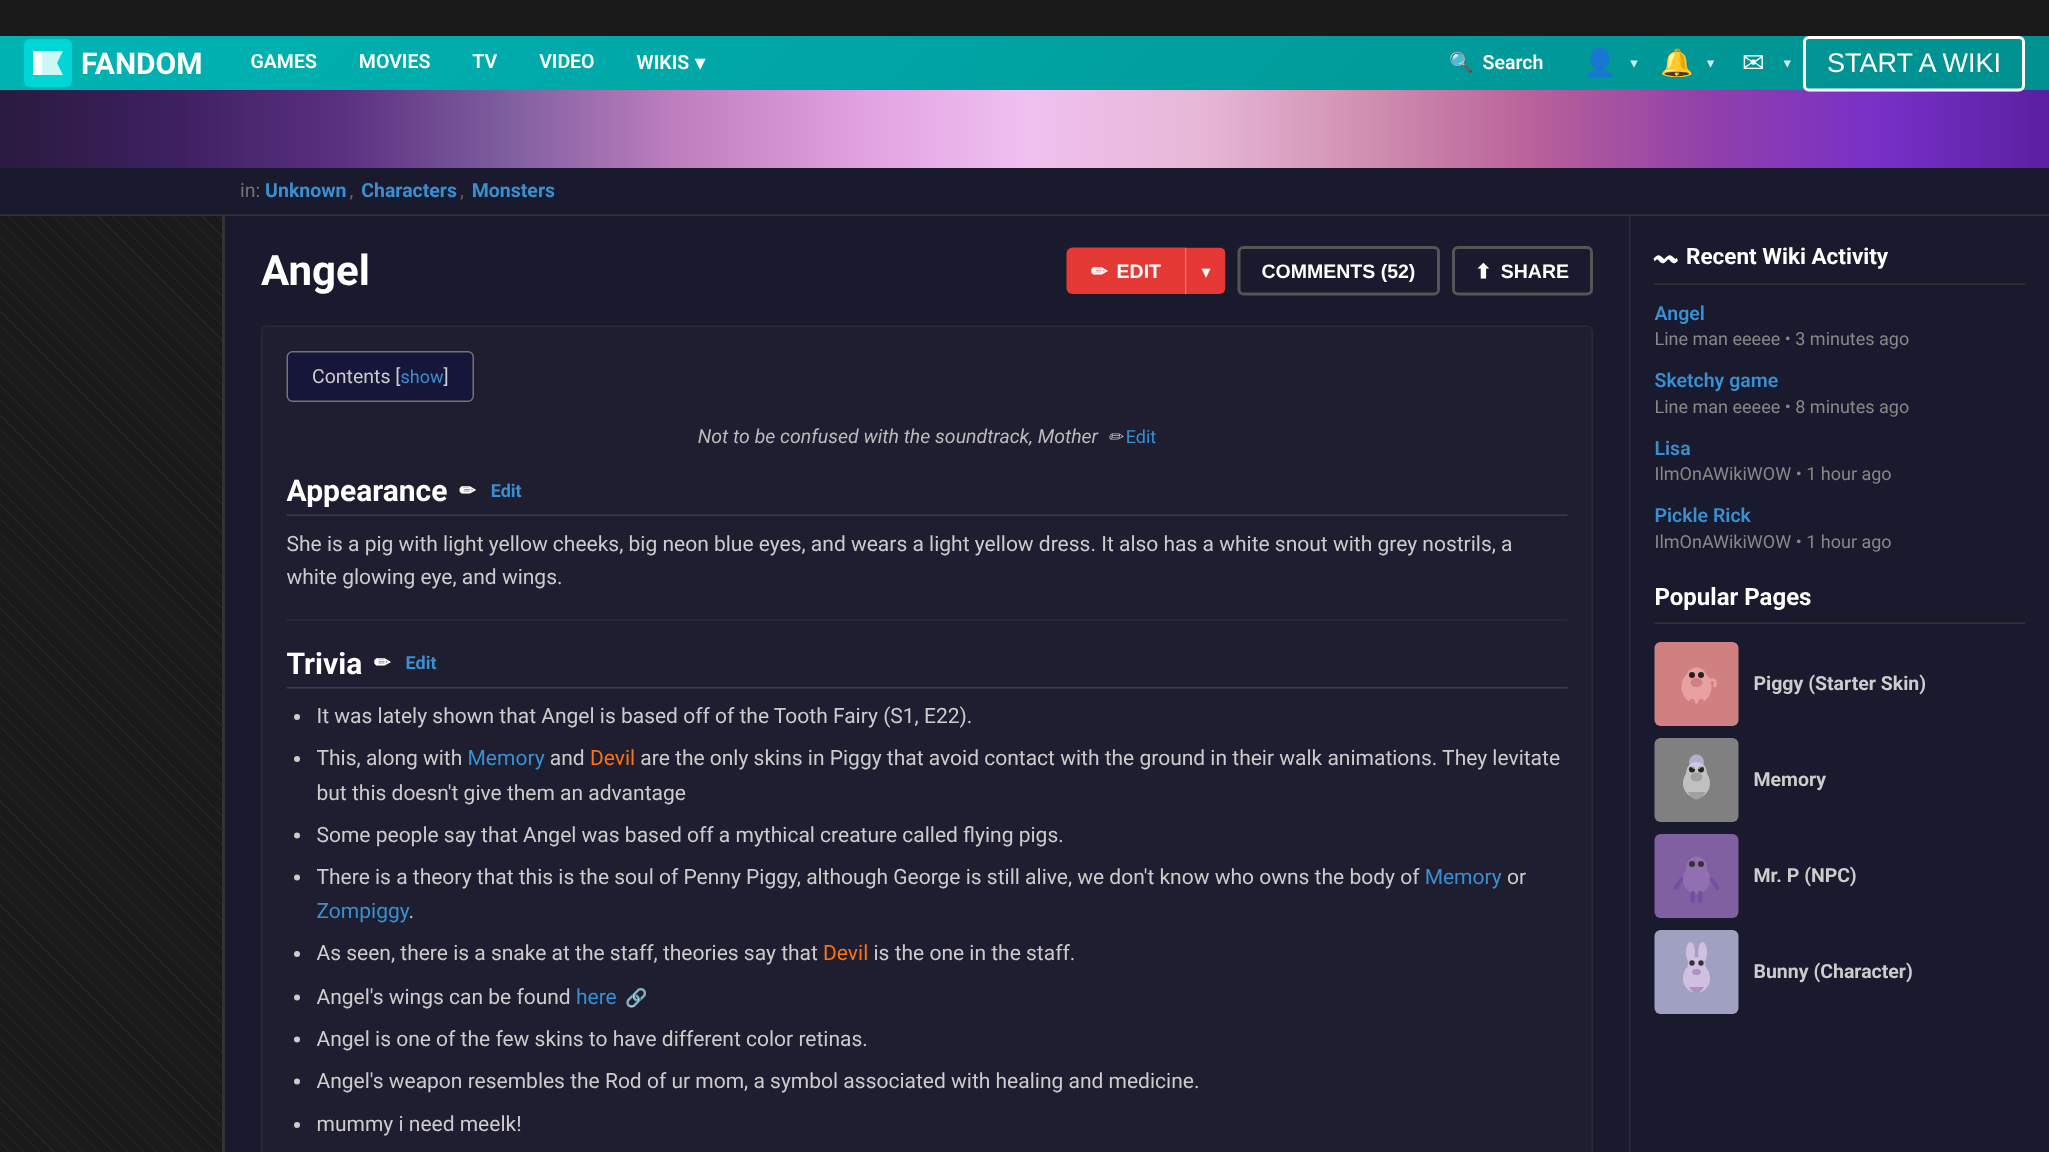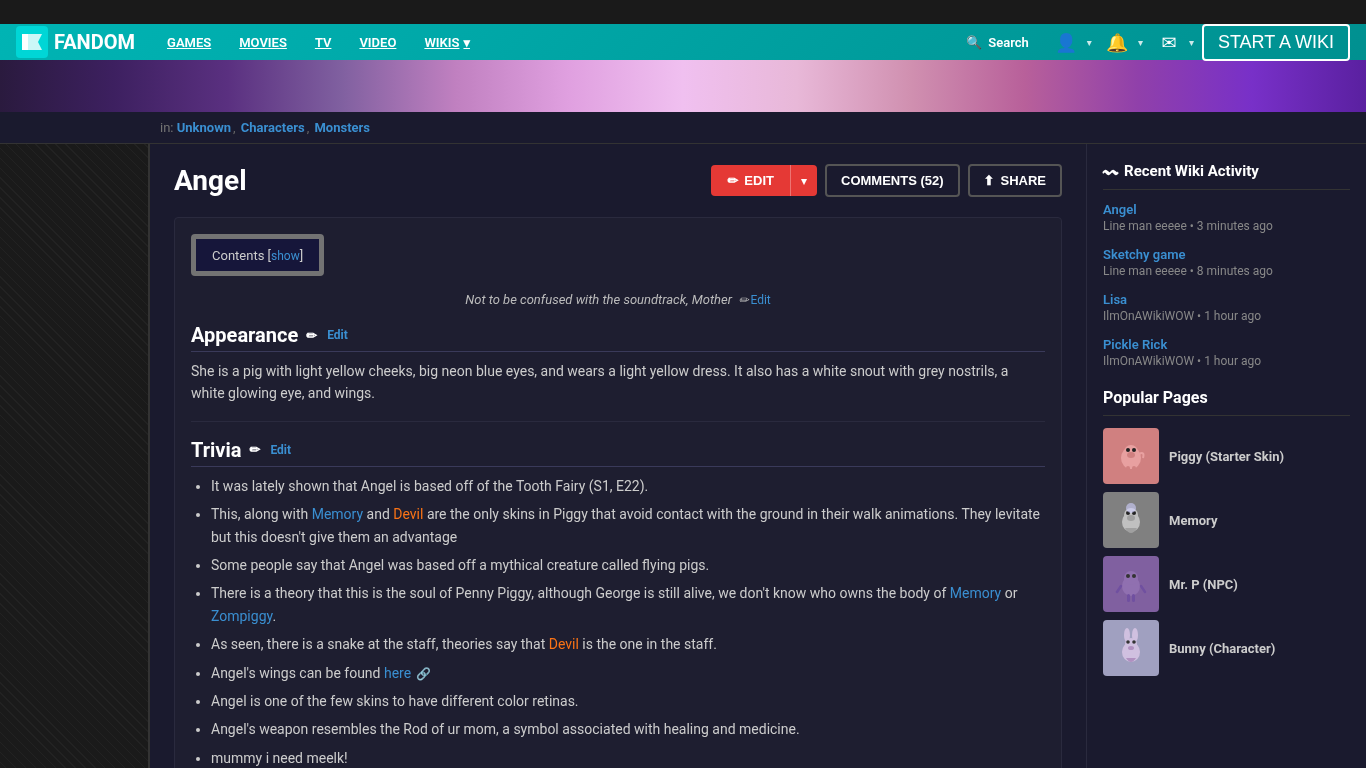--- a/index.html
+++ b/index.html
@@ -44,21 +44,20 @@
       display: flex;
       align-items: center;
       justify-content: center;
       font-size: 20px;
     }
     .nav-links {
       display: flex;
       align-items: flex-start;
       gap: 4px;
       flex: 1;
-      text-decoration: underline;
     }
     .nav-link {
       color: #fff;
       text-decoration: none;
       font-size: 13px;
       font-weight: 600;
       padding: 8px 12px;
       border-radius: 4px;
       cursor: pointer;
       display: flex;
@@ -233,21 +232,21 @@
     }
 
     
     .article-body {
       border: 1px solid #2a2a3e;
       border-radius: 4px;
       padding: 16px;
       background: #1e1e30;
     }
     .contents-box {
-      border: 5px solid #737373;
+      border: 1px solid #737373;
       background: #16163a;
       display: inline-block;
       padding: 8px 16px;
       border-radius: 4px;
       margin-bottom: 16px;
     }
     .contents-label { font-size: 13px; color: #ccc; }
     .contents-toggle { color: #3a8fd1; cursor: pointer; font-size: 12px; }
 
     .article-italic {

